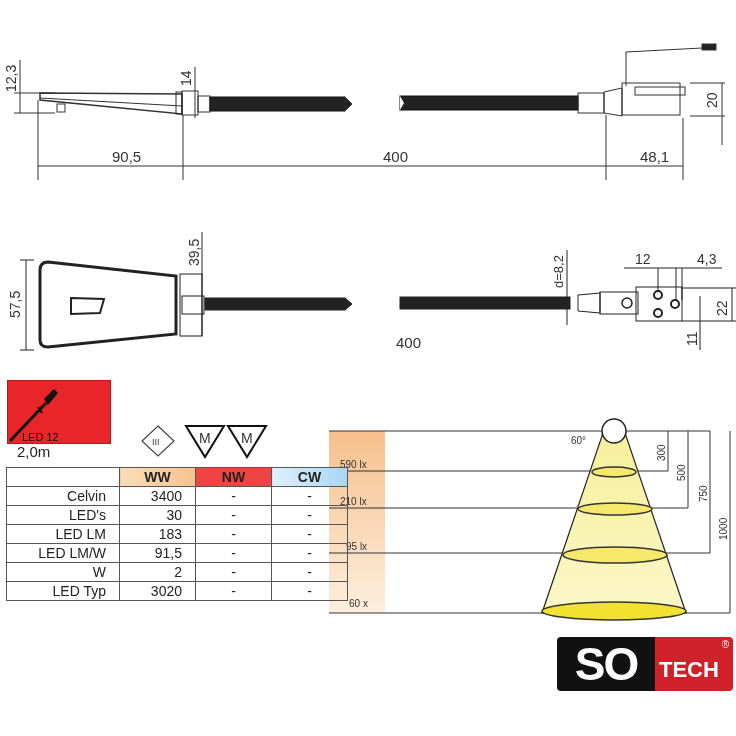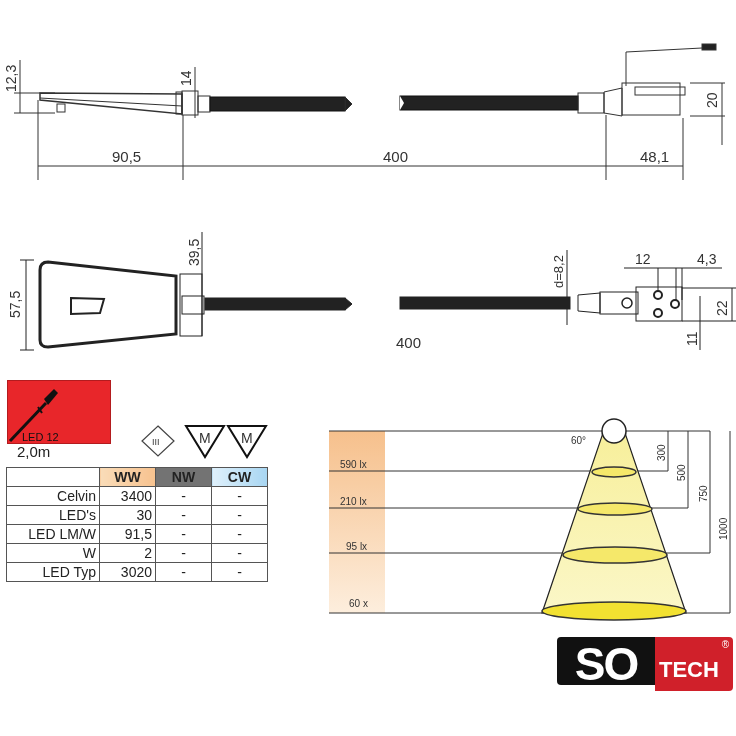--- a/index.html
+++ b/index.html
@@ -1,33 +1,33 @@
 <!DOCTYPE html>
 <html><head>
 <meta charset="utf-8">
 <style>
   html, body { margin:0; padding:0; background:#ffffff; }
   body { width:736px; height:736px; position:relative; overflow:hidden; font-family:"Liberation Sans", sans-serif; color:#222; }
   svg { position:absolute; left:0; top:0; }
   .txt { font-family:"Liberation Sans", sans-serif; fill:#333; }
   #spec-table { position:absolute; left:6px; top:467px; border-collapse:collapse; font-family:"Liberation Sans", sans-serif; font-size:14px; }
-  #spec-table td, #spec-table th { border:1px solid #555; height:18px; padding:0 3px; line-height:18px; }
+  #spec-table td, #spec-table th { border:1px solid #555; height:18px; padding:0 13px; line-height:18px; }
   #spec-table th { font-weight:bold; font-size:14px; text-align:center; }
   #spec-table td.label { width:86px; text-align:right; }
   #spec-table td.val { width:49px; text-align:right; }
   #spec-table td.dash { width:49px; text-align:center; }
   #spec-table th.blank { background:#fff; }
   #spec-table th.ww { background:linear-gradient(90deg,#f9dcb8,#f7c28f); width:49px; }
-  #spec-table th.nw { background:#737373; width:49px; }
+  #spec-table th.nw { background:#ef4444; width:49px; }
   #spec-table th.cw { background:linear-gradient(90deg,#dff0fb,#a8d6f2); width:49px;margin-left:44px; }
   .led-badge { position:absolute; left:7px; top:380px; width:64px; height:62px; background:#e8262a; border:1px solid #b31b1e;padding-left:38px; }
   .led-badge-label { position:absolute; left:14px; bottom:0px; font-size:11px; color:#111; font-family:"Liberation Sans", sans-serif; }
   .led-length { position:absolute; left:17px; top:443px; font-size:15px; color:#222; }
   .logo { position:absolute; left:557px; top:637px; width:176px; height:54px; }
-  .logo-left { position:absolute; left:0; top:0; width:98px; height:48px; background:#111; border-radius:4px 0 0 4px; color:#fff; font-weight:bold; font-size:46px; line-height:54px; text-align:center; letter-spacing:-2px; font-family:"Liberation Sans", sans-serif; }
+  .logo-left { position:absolute; left:0; top:0; width:98px; height:54px; background:#111; border-radius:4px 0 0 4px; color:#fff; font-weight:bold; font-size:46px; line-height:54px; text-align:center; letter-spacing:-2px; font-family:"Liberation Sans", sans-serif; }
   .logo-right { position:absolute; left:98px; top:0; width:78px; height:54px; background:#d0202a; border-radius:0 4px 4px 0; }
   .logo-tech { position:absolute; left:4px; top:20px; color:#fff; font-size:22px; font-weight:bold; font-family:"Liberation Sans", sans-serif; }
   .logo-reg { position:absolute; right:4px; top:2px; color:#fff; font-size:10px; }
 </style>
 </head>
 <body>
 
 <svg width="736" height="736" viewBox="0 0 736 736">
 
   <g stroke="#333" fill="none" stroke-width="1">
@@ -199,20 +199,26 @@
     <td class="dash">-</td>
     <td class="dash">-</td>
   </tr>
   <tr>
     <td class="label">LED's</td>
     <td class="val">30</td>
     <td class="dash">-</td>
     <td class="dash">-</td>
   </tr>
   <tr>
+    <td class="label">LED LM</td>
+    <td class="val">183</td>
+    <td class="dash">-</td>
+    <td class="dash">-</td>
+  </tr>
+  <tr>
     <td class="label">LED LM/W</td>
     <td class="val">91,5</td>
     <td class="dash">-</td>
     <td class="dash">-</td>
   </tr>
   <tr>
     <td class="label">W</td>
     <td class="val">2</td>
     <td class="dash">-</td>
     <td class="dash">-</td>

